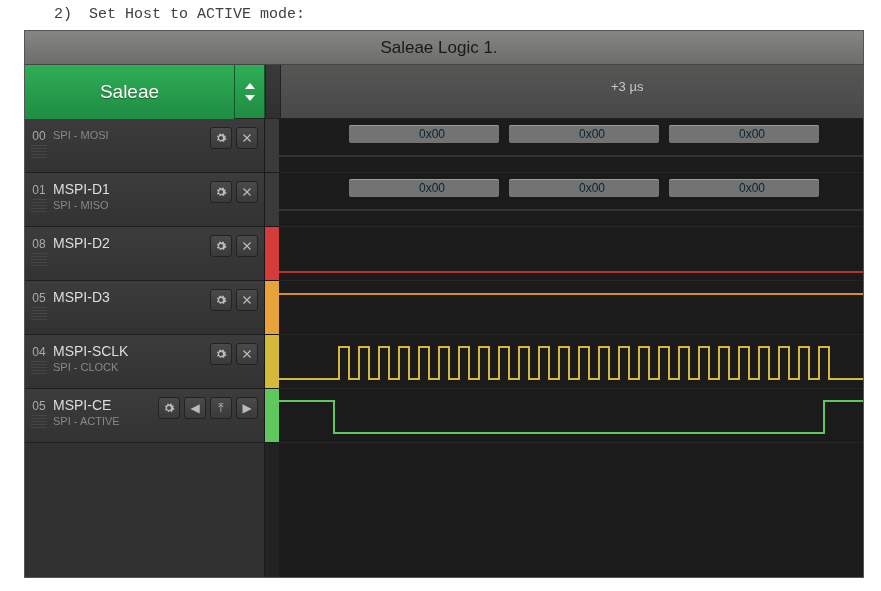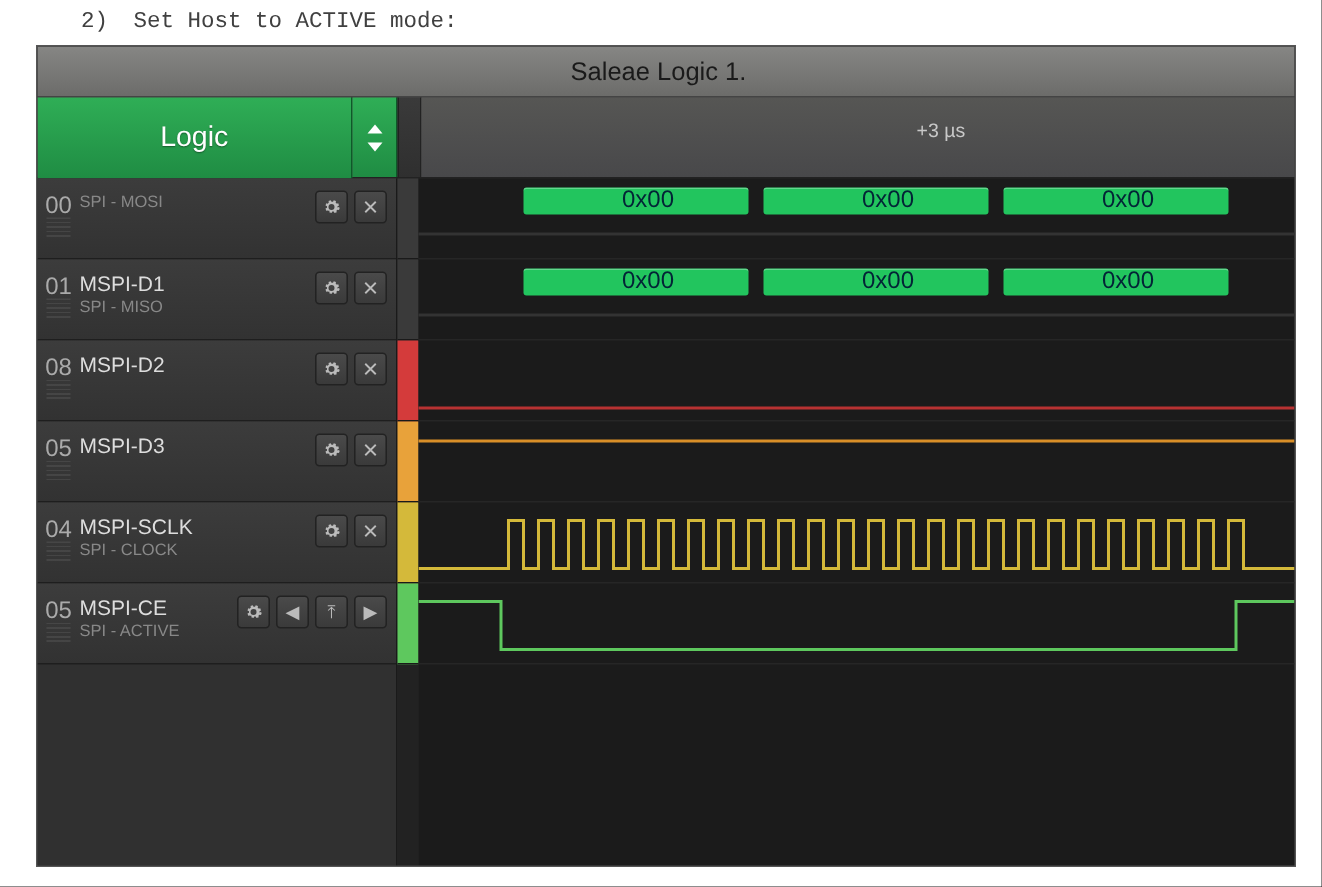--- a/index.html
+++ b/index.html
@@ -97,21 +97,21 @@
     border-bottom: 1px solid #1e1e1e;
     background: linear-gradient(#3c3c3c,#323232);
     display: flex;
     align-items: flex-start;
     padding: 6px 6px 0 0;
     position: relative;
   }
   .ch-idx {
     width: 28px;
     color: #aaa;
-    font-size: 16px;
+    font-size: 12px;
     padding-top: 4px;
     text-align: center;
   }
   .ch-grip {
     position:absolute;
     left:6px; top:26px;
     width:16px; height:14px;
     background: repeating-linear-gradient(#555 0 1px, transparent 1px 3px);
     opacity:0.5;
   }
@@ -141,23 +141,23 @@
     position: relative;
   }
   .lane {
     height: 54px;
     border-bottom: 1px solid #262626;
     position: relative;
   }
   .bubble {
     position:absolute;
     height:18px; top:6px;
-    background:#22c55e;
+    background:#737373;
     color:#032436;
-    font-size:16px;
+    font-size:12px;
     line-height:18px;
     text-align:center;
     border-radius:2px;
     box-shadow: inset 0 1px 0 rgba(255,255,255,0.3);
     padding-left: 16px;
   }
   .wave-line {
     position:absolute; left:0; right:0; top:36px; height:2px;
   }
   svg.clk { position:absolute; left:0; top:0; width:100%; height:100%; }
@@ -167,21 +167,21 @@
 
 <div class="caption">
   <span class="num">2)</span>
   <span>Set Host to ACTIVE mode:</span>
 </div>
 
 <div class="app">
   <div class="titlebar">Saleae Logic 1.</div>
 
   <div class="toolbar">
-    <div class="start-btn">Logic</div>
+    <div class="start-btn">Saleae</div>
     <div class="start-arrows">
       <div class="tri-up"></div>
       <div class="tri-down"></div>
     </div>
     <div class="zoom-gap"></div>
     <div class="ruler">
       <span class="tick-label" style="left: 330px;">+3 µs</span>
     </div>
   </div>
 

